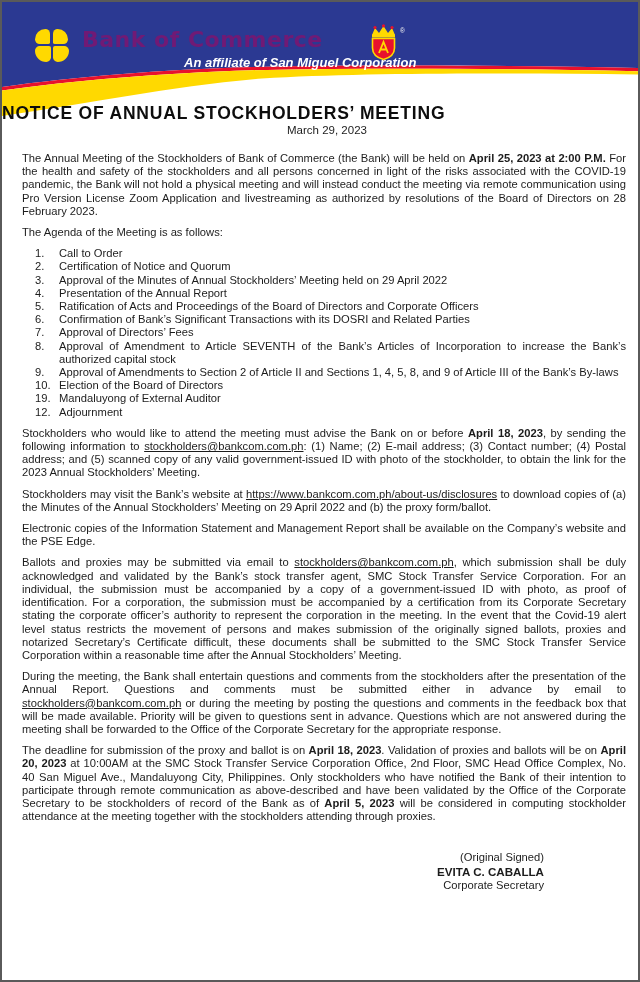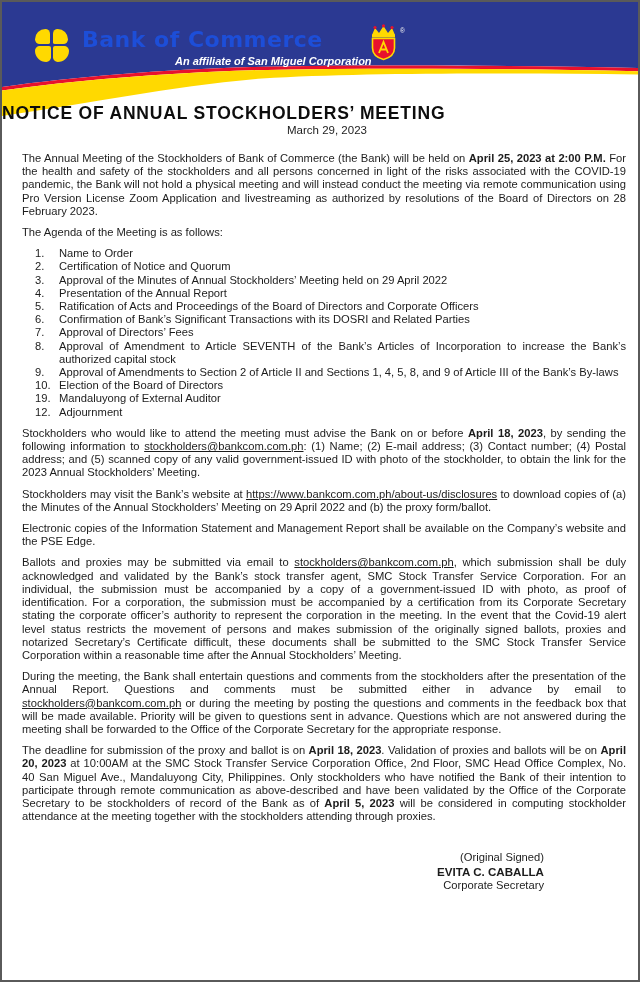--- a/index.html
+++ b/index.html
@@ -11,27 +11,27 @@
   
   .banner{position:relative;height:146px;}
   .swoosh{position:absolute;top:0;left:0;display:block;}
   .logo-icon{position:absolute;left:33px;top:27px;width:34px;height:33px;}
   .petal{position:absolute;width:15px;height:15px;background:#ffd900;}
   .petal.tl{left:0;top:0;border-radius:11px 5px 2px 5px;}
   .petal.tr{left:18px;top:0;border-radius:5px 11px 5px 2px;}
   .petal.bl{left:0;top:17px;width:16px;height:16px;border-radius:5px 2px 5px 12px;}
   .petal.br{left:18px;top:17px;width:16px;height:16px;border-radius:2px 5px 12px 5px;}
   .wordmark{
-    position:absolute;left:80px;top:25px;color:#1d4ed8;
+    position:absolute;left:80px;top:25px;color:#701a75;
     font-family:"DejaVu Sans",sans-serif;font-weight:bold;font-size:22px;letter-spacing:.5px;
     white-space:nowrap;
   }
   .tagline{
-    position:absolute;left:173px;top:53px;color:#fff;
-    font-style:italic;font-weight:bold;font-size:11px;white-space:nowrap;
+    position:absolute;left:182px;top:53px;color:#fff;
+    font-style:italic;font-weight:bold;font-size:13px;white-space:nowrap;
   }
   .crest{position:absolute;left:366px;top:22px;}
   .regmark{position:absolute;left:398px;top:25px;color:#f3f3f3;font-size:6.5px;}
   .doc-title{
     position:absolute;top:101px;left:0;width:100%;
     font-weight:bold;font-size:17.5px;letter-spacing:.8px;color:#0d0d0d;white-space:nowrap;
   }
   .doc-date{position:absolute;top:122px;left:7px;width:100%;text-align:center;font-size:11.5px;}
   
   .content{padding:4px 12px 0 20px;font-size:11.2px;line-height:13.2px;text-align:justify;}
@@ -88,21 +88,21 @@
 
   <div class="content">
 
     <p class="para"><span>The Annual Meeting of the Stockholders of Bank of Commerce (the Bank) will be held on </span><span style="font-weight: bold;">April 25, 2023 at 2:00 P.M.</span><span> For the health and safety of the stockholders and all persons concerned in light of the risks associated with the COVID-19 pandemic, the Bank will not hold a physical meeting and will instead conduct the meeting via remote communication using Pro Version License Zoom Application and livestreaming as authorized by resolutions of the Board of Directors on 28 February 2023.</span></p>
 
     <p class="para"><span>The Agenda of the Meeting is as follows:</span></p>
 
     <div class="agenda">
       <div class="agenda-row">
         <span class="agenda-num">1.</span>
-        <span class="agenda-text">Name to Order</span>
+        <span class="agenda-text">Call to Order</span>
       </div>
       <div class="agenda-row">
         <span class="agenda-num">2.</span>
         <span class="agenda-text">Certification of Notice and Quorum</span>
       </div>
       <div class="agenda-row">
         <span class="agenda-num">3.</span>
         <span class="agenda-text">Approval of the Minutes of Annual Stockholders’ Meeting held on 29 April 2022</span>
       </div>
       <div class="agenda-row">

